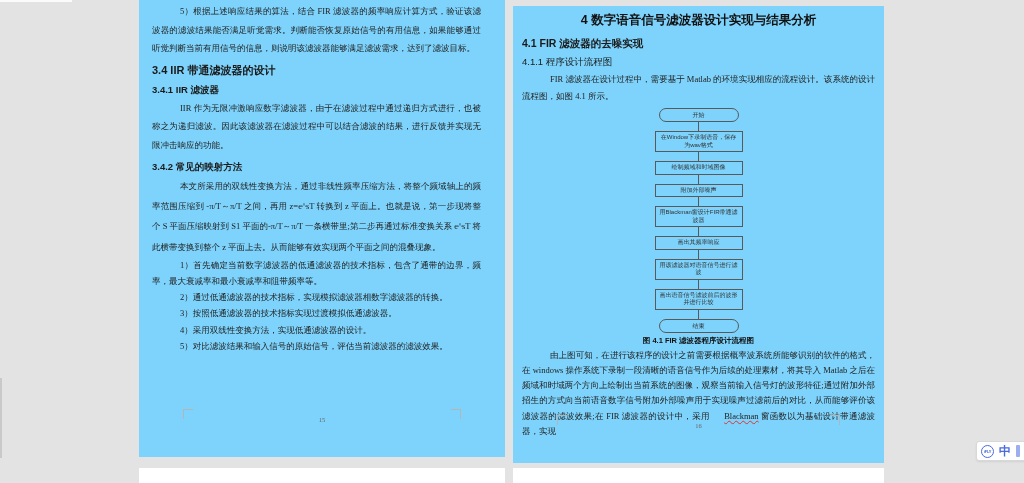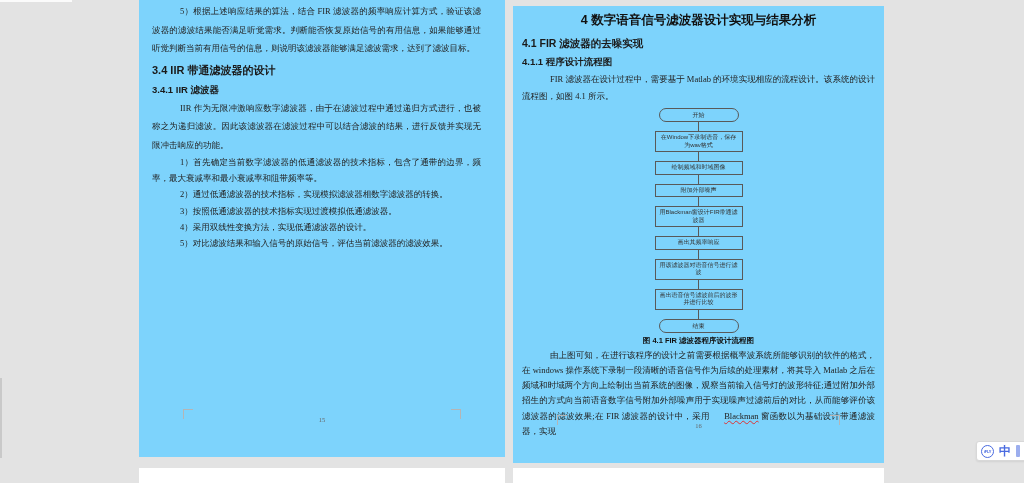--- a/index.html
+++ b/index.html
@@ -34,21 +34,21 @@
   .mark-l{left:44px;border-left:1px solid #b5b5b5;border-top:1px solid #b5b5b5;}
   .mark-r{right:44px;border-right:1px solid #b5b5b5;border-top:1px solid #b5b5b5;}
 
   
   .rp-content{padding:1px 9px 0 9px;font-size:8.5px;}
   h1.chapter{font-family:"Liberation Sans","DejaVu Sans",sans-serif;font-size:12.5px;
              font-weight:bold;text-align:center;margin:6px 0 9px 0;color:#111;line-height:15px;}
   h2.sec-r{font-family:"Liberation Sans","DejaVu Sans",sans-serif;font-size:10.5px;
            font-weight:bold;margin:6px 0 4px 0;color:#1a1a1a;line-height:13px;}
   h3.sub-r{font-family:"Liberation Sans","DejaVu Sans",sans-serif;font-size:9.5px;
-           font-weight:bold;margin:6px 0 3px 0;color:#1a1a1a;line-height:12px;}
+           font-weight:normal;margin:6px 0 3px 0;color:#1a1a1a;line-height:12px;}
   .intro{margin:0;text-align:justify;text-indent:28px;line-height:16.5px;}
 
   
   .flowchart{display:flex;flex-direction:column;align-items:center;margin-top:4px;}
   .fc-term{width:78px;height:12px;border:1px solid #595959;border-radius:7px;
            font-size:6px;line-height:12px;text-align:center;color:#333;
            font-family:"Liberation Sans","DejaVu Sans",sans-serif;}
   .fc-box{width:88px;border:1px solid #595959;padding:2px 3px;box-sizing:border-box;
           font-size:6px;line-height:7.5px;text-align:center;color:#333;
           font-family:"Liberation Sans","DejaVu Sans",sans-serif;}
@@ -82,20 +82,22 @@
 
   <div id="topleft-sliver"></div>
   <div id="left-edge-sliver"></div>
 
   <div class="page" id="left-page">
     <div class="lp-content">
       <p class="para">5）根据上述响应结果的算法，结合 FIR 滤波器的频率响应计算方式，验证该滤波器的滤波结果能否满足听觉需求。判断能否恢复原始信号的有用信息，如果能够通过听觉判断当前有用信号的信息，则说明该滤波器能够满足滤波需求，达到了滤波目标。</p>
       <h2 class="sec">3.4 IIR 带通滤波器的设计</h2>
       <h3 class="sub">3.4.1 IIR 滤波器</h3>
       <p class="para">IIR 作为无限冲激响应数字滤波器，由于在滤波过程中通过递归方式进行，也被称之为递归滤波。因此该滤波器在滤波过程中可以结合滤波的结果，进行反馈并实现无限冲击响应的功能。</p>
+      <h3 class="sub">3.4.2 常见的映射方法</h3>
+      <p class="para para-map">本文所采用的双线性变换方法，通过非线性频率压缩方法，将整个频域轴上的频率范围压缩到 -π/T～π/T 之间，再用 z=e^sT 转换到 z 平面上。也就是说，第一步现将整个 S 平面压缩映射到 S1 平面的-π/T～π/T 一条横带里;第二步再通过标准变换关系 e^sT 将此横带变换到整个 z 平面上去。从而能够有效实现两个平面之间的混叠现象。</p>
       <div class="steps">
         <p>1）首先确定当前数字滤波器的低通滤波器的技术指标，包含了通带的边界，频率，最大衰减率和最小衰减率和阻带频率等。</p>
         <p>2）通过低通滤波器的技术指标，实现模拟滤波器相数字滤波器的转换。</p>
         <p>3）按照低通滤波器的技术指标实现过渡模拟低通滤波器。</p>
         <p>4）采用双线性变换方法，实现低通滤波器的设计。</p>
         <p>5）对比滤波结果和输入信号的原始信号，评估当前滤波器的滤波效果。</p>
       </div>
     </div>
     <div class="mark mark-l"></div>
     <div class="mark mark-r"></div>

